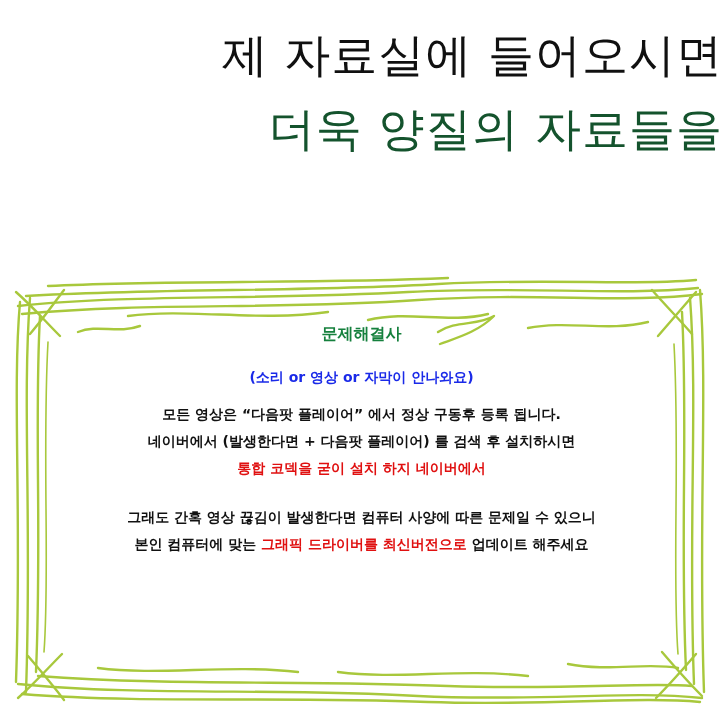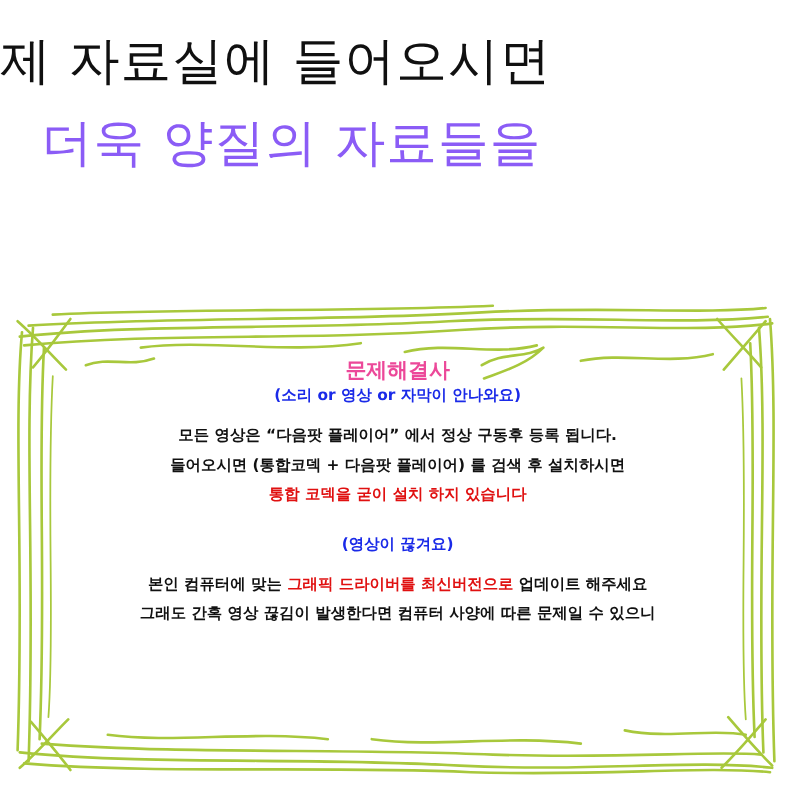--- a/index.html
+++ b/index.html
@@ -12,34 +12,34 @@
     height: 720px;
     font-family: "Liberation Sans", sans-serif;
     overflow: hidden;
     position: relative;
   }
 
   
   .headline {
     width: 723px;
     padding-top: 18px;
-    text-align: left;
+    text-align: right;
     box-sizing: border-box;
   }
   .headline-line {
     font-family: "DejaVu Sans", sans-serif;
     font-size: 46px;
     line-height: 74px;
     letter-spacing: 1px;
     font-weight: 400;
     color: #101010;
     white-space: nowrap;
   }
   .headline-line.accent {
-    color: #8b5cf6;
+    color: #14532d;
     padding-left: 38px;
   }
 
   
   .note-frame {
     position: absolute;
     left: 8px;
     top: 272px;
     width: 707px;
     height: 436px;
@@ -58,24 +58,24 @@
     top: 0;
     width: 707px;
     height: 436px;
     box-sizing: border-box;
     padding: 52px 40px 30px 40px;
     text-align: center;
   }
 
   .note-title {
     font-family: "DejaVu Sans", sans-serif;
-    font-size: 19px;
+    font-size: 16px;
     font-weight: bold;
-    color: #ec4899;
-    margin-bottom: 1px;
+    color: #15803d;
+    margin-bottom: 24px;
   }
   .note-sub {
     font-family: "DejaVu Sans", sans-serif;
     font-size: 14px;
     font-weight: bold;
     color: #1a2ae8;
     margin-bottom: 14px;
   }
   .note-line {
     font-family: "DejaVu Sans", sans-serif;
@@ -144,24 +144,23 @@
       <path d="M40,70 C34,180 42,300 36,380" stroke-width="1.6"></path>
       <path d="M666,72 C672,182 664,302 670,382" stroke-width="1.6"></path>
     </g>
   </svg>
 
   <div class="note-body">
     <div class="note-title">문제해결사</div>
 
     <div class="note-sub">(소리 or 영상 or 자막이 안나와요)</div>
     <div class="note-line">모든 영상은 “다음팟 플레이어” 에서 정상 구동후 등록 됩니다.</div>
-    <div class="note-line">들어오시면 (통합코덱 + 다음팟 플레이어) 를 검색 후 설치하시면</div>
-    <div class="note-line red">통합 코덱을 굳이 설치 하지 있습니다</div>
+    <div class="note-line">네이버에서 (발생한다면 + 다음팟 플레이어) 를 검색 후 설치하시면</div>
+    <div class="note-line red">통합 코덱을 굳이 설치 하지 네이버에서</div>
 
     <div class="gap"></div>
 
-    <div class="note-sub">(영상이 끊겨요)</div>
+    <div class="note-line">그래도 간혹 영상 끊김이 발생한다면 컴퓨터 사양에 따른 문제일 수 있으니</div>
     <div class="note-line">
       <span class="inline-black">본인 컴퓨터에 맞는 </span><span class="inline-red">그래픽 드라이버를 최신버전으로</span><span class="inline-black"> 업데이트 해주세요</span>
     </div>
-    <div class="note-line">그래도 간혹 영상 끊김이 발생한다면 컴퓨터 사양에 따른 문제일 수 있으니</div>
   </div>
 </div>
 
 </body></html>

